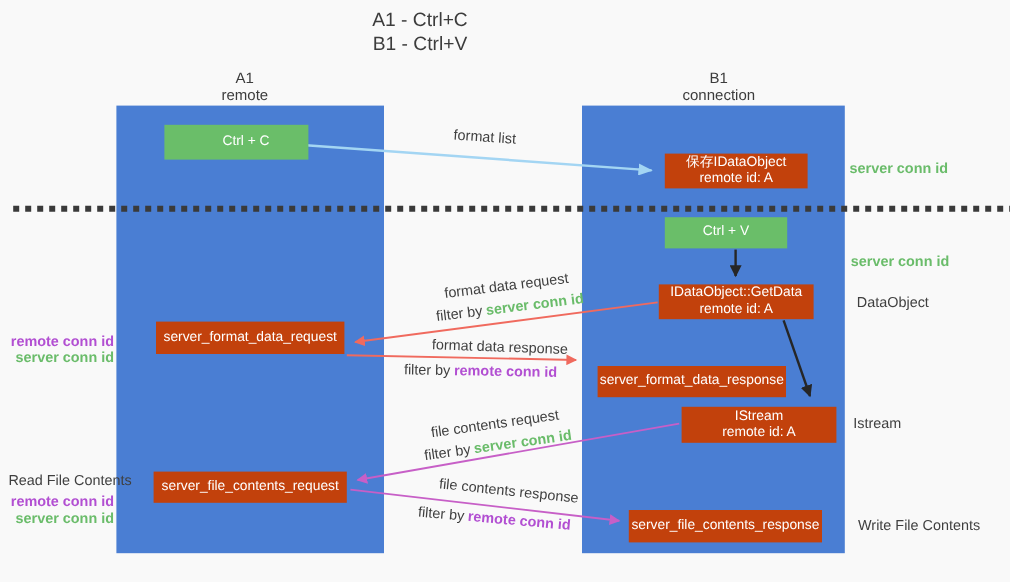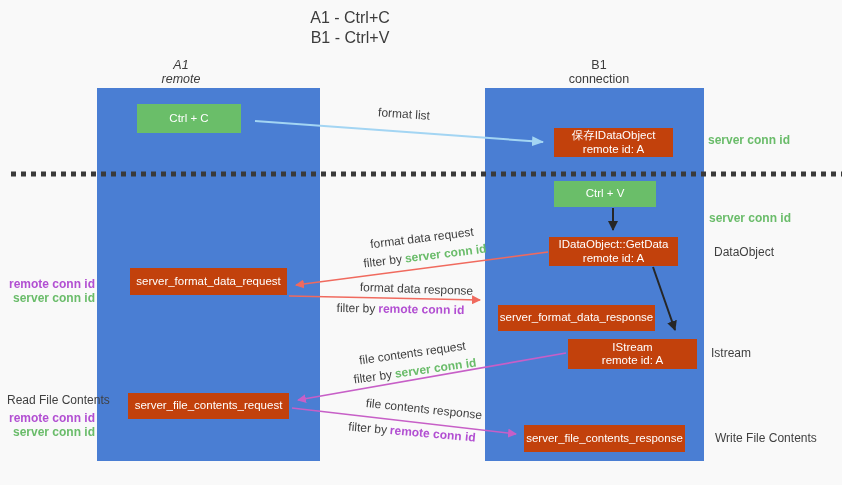--- a/index.html
+++ b/index.html
@@ -16,30 +16,30 @@
   .panel{position:absolute;background:#4a7ed3;z-index:1;}
   .panel-a1{left:97px;top:88px;width:223px;height:373px;}
   .panel-b1{left:485px;top:88px;width:219px;height:373px;}
   svg.wires{position:absolute;left:0;top:0;z-index:2;}
 
   
   .title{position:absolute;left:0;top:8px;width:700px;text-align:center;
          font-size:16px;line-height:20px;color:#3c3c3c;z-index:4;}
   .lane-header{position:absolute;text-align:center;font-size:12.5px;line-height:14px;
                color:#3c3c3c;z-index:4;}
-  .lane-header.a1{left:81px;top:58px;width:200px;font-style:italic;}
+  .lane-header.a1{left:104px;top:58px;width:200px;}
   .lane-header.b1{left:499px;top:58px;width:200px;}
 
   
   .node{position:absolute;z-index:3;display:flex;flex-direction:column;
         align-items:center;justify-content:center;text-align:center;
         color:#ffffff;font-size:11.5px;line-height:13.5px;}
   .node.green{background:#6abe69;}
   .node.orange{background:#c2410c;}
-  .n-ctrlc{left:137px;top:104px;width:104px;height:29px;}
+  .n-ctrlc{left:137px;top:104px;width:104px;height:29px;padding-left:16px;}
   .n-save{left:554px;top:128px;width:119px;height:29px;}
   .n-ctrlv{left:554px;top:181px;width:102px;height:26px;}
   .n-getdata{left:549px;top:237px;width:129px;height:29px;}
   .n-fmtreq{left:130px;top:268px;width:157px;height:27px;}
   .n-fmtres{left:498px;top:289px;width:157px;height:26px;margin-top:16px;}
   .n-istream{left:568px;top:339px;width:129px;height:30px;}
   .n-filereq{left:128px;top:393px;width:161px;height:26px;}
   .n-fileres{left:524px;top:425px;width:161px;height:27px;}
 
   

